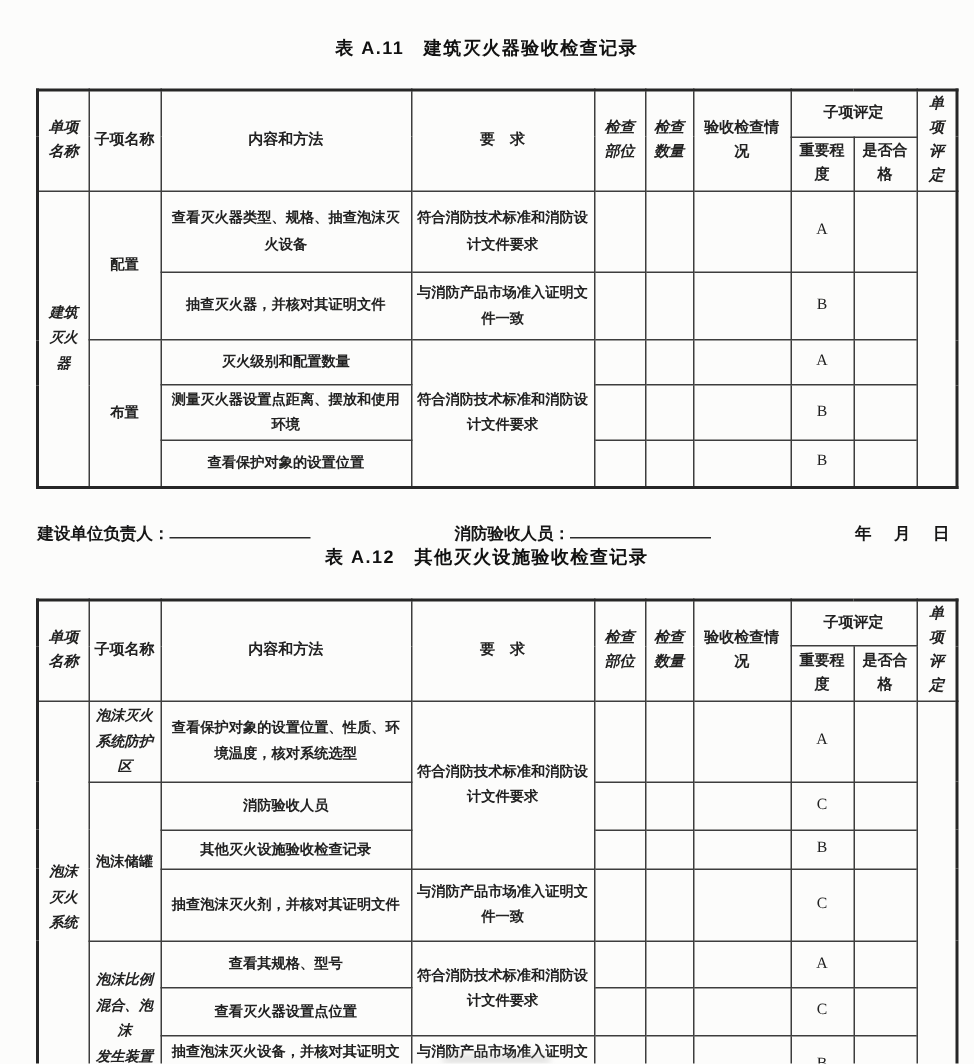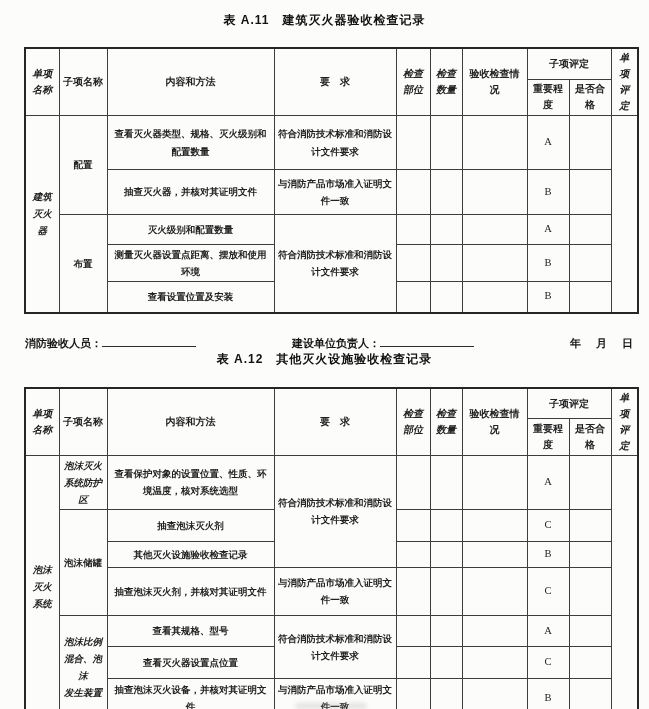--- a/index.html
+++ b/index.html
@@ -6,21 +6,21 @@
   body{
     width:649px;height:709px;overflow:hidden;
     background:#fcfcfb;color:#1b1b1b;
     font-family:"Liberation Sans","DejaVu Sans",sans-serif;
     position:relative;
   }
   .doc-title{
     text-align:center;font-size:12px;font-weight:bold;
     letter-spacing:1px;color:#111;
   }
-  .title1{padding-top:12px;}
+  .title1{padding-top:24px;}
   .title2{margin-top:0;}
   table.rec{
     border-collapse:collapse;table-layout:fixed;
     width:613px;margin-left:24px;
     font-size:9.5px;font-weight:bold;color:#222;
   }
   table.t1{margin-top:18px;}
   table.t2{margin-top:19px;}
   table.rec th, table.rec td{
     border:1px solid #3d3d3d;
@@ -88,21 +88,21 @@
     <tr style="height:26px">
       <th>重要程度</th>
       <th>是否合格</th>
     </tr>
   </thead>
   <tbody>
     <tr style="height:54px">
       <td rowspan="5" class="pre">建筑
 灭火器</td>
       <td rowspan="2">配置</td>
-      <td class="lt">查看灭火器类型、规格、灭火级别和配置数量</td>
+      <td class="lt">查看灭火器类型、规格、抽查泡沫灭火设备</td>
       <td class="lt">符合消防技术标准和消防设计文件要求</td>
       <td></td>
       <td></td>
       <td></td>
       <td class="grade">A</td>
       <td></td>
       <td rowspan="5"></td>
     </tr>
     <tr style="height:45px">
       <td class="lt">抽查灭火器，并核对其证明文件</td>
@@ -125,36 +125,36 @@
     </tr>
     <tr style="height:30px">
       <td class="lt">测量灭火器设置点距离、摆放和使用环境</td>
       <td></td>
       <td></td>
       <td></td>
       <td class="grade">B</td>
       <td></td>
     </tr>
     <tr style="height:31px">
-      <td class="lt">查看设置位置及安装</td>
+      <td class="lt">查看保护对象的设置位置</td>
       <td></td>
       <td></td>
       <td></td>
       <td class="grade">B</td>
       <td></td>
     </tr>
   </tbody>
 </table>
 
 <div class="sig-row">
   <div>
-    <span>消防验收人员：</span><span class="sig-blank"></span>
+    <span>建设单位负责人：</span><span class="sig-blank"></span>
   </div>
   <div>
-    <span>建设单位负责人：</span><span class="sig-blank"></span>
+    <span>消防验收人员：</span><span class="sig-blank"></span>
   </div>
   <div class="sig-date">年　月　日</div>
 </div>
 
 <div class="doc-title title2">表 A.12　其他灭火设施验收检查记录</div>
 
 <table class="rec t2">
   <colgroup>
     <col style="width:34px">
       <col style="width:48px">
@@ -199,21 +199,21 @@
       <td rowspan="3" class="lt">符合消防技术标准和消防设计文件要求</td>
       <td></td>
       <td></td>
       <td></td>
       <td class="grade">A</td>
       <td></td>
       <td rowspan="7"></td>
     </tr>
     <tr style="height:32px">
       <td rowspan="3">泡沫储罐</td>
-      <td class="lt">抽查泡沫灭火剂</td>
+      <td class="lt">消防验收人员</td>
       <td></td>
       <td></td>
       <td></td>
       <td class="grade">C</td>
       <td></td>
     </tr>
     <tr style="height:26px">
       <td class="lt">其他灭火设施验收检查记录</td>
       <td></td>
       <td></td>

